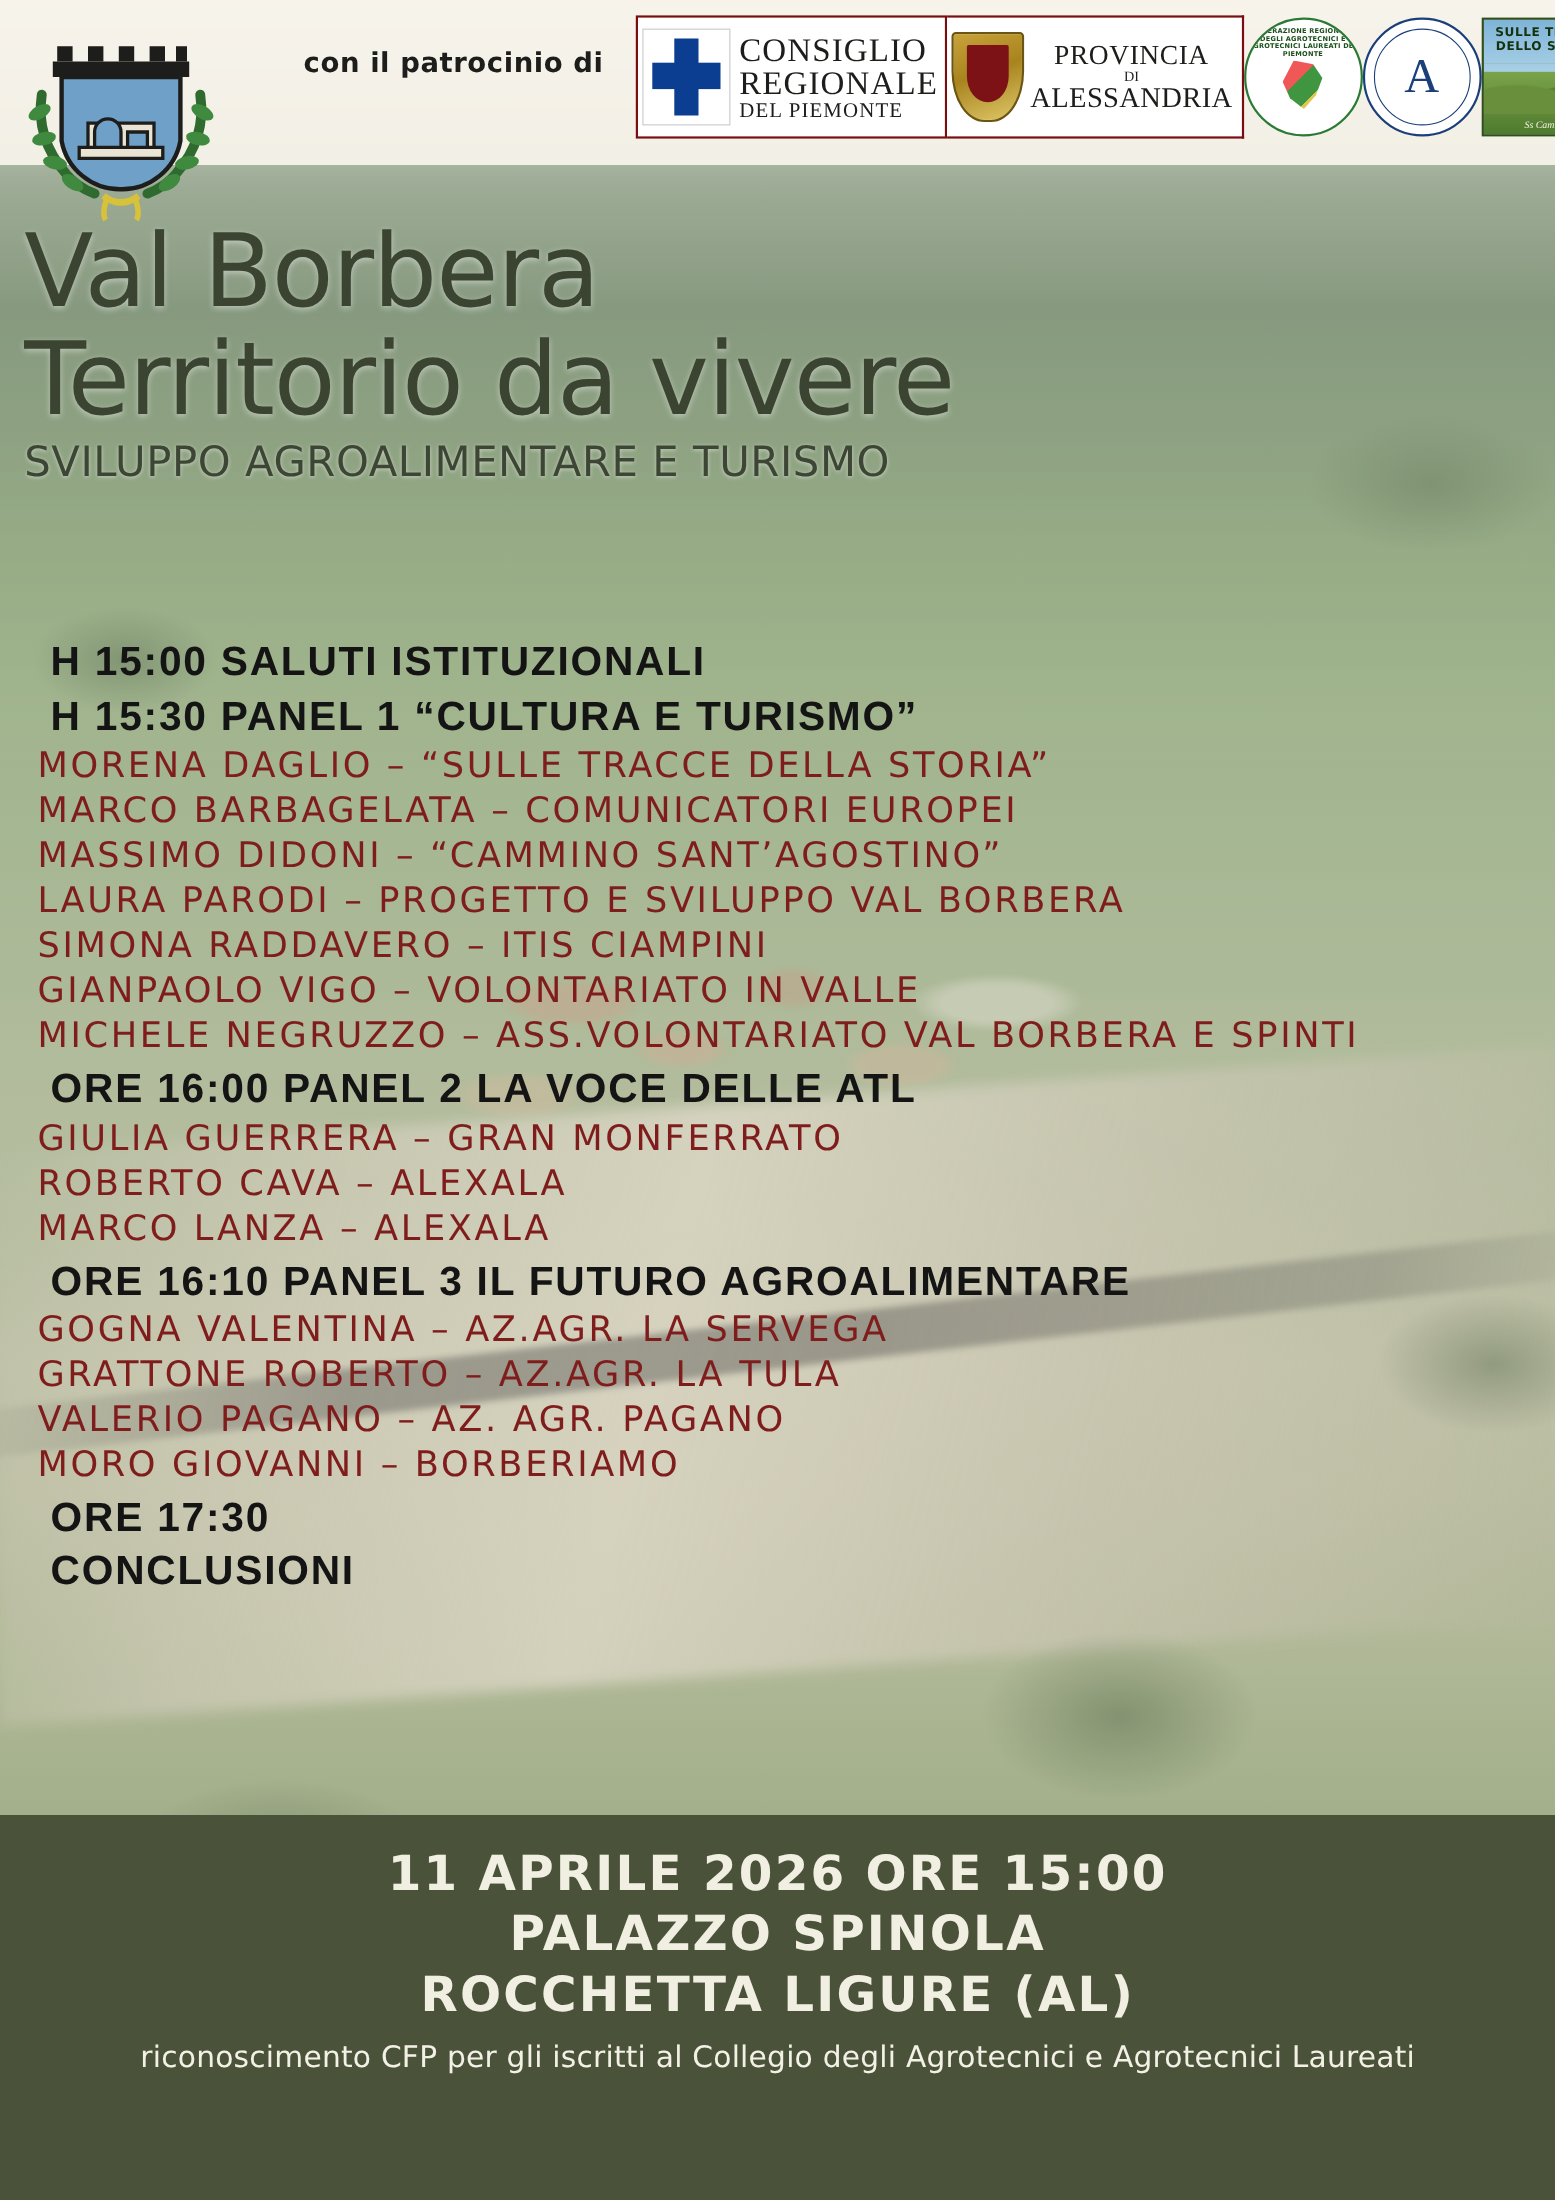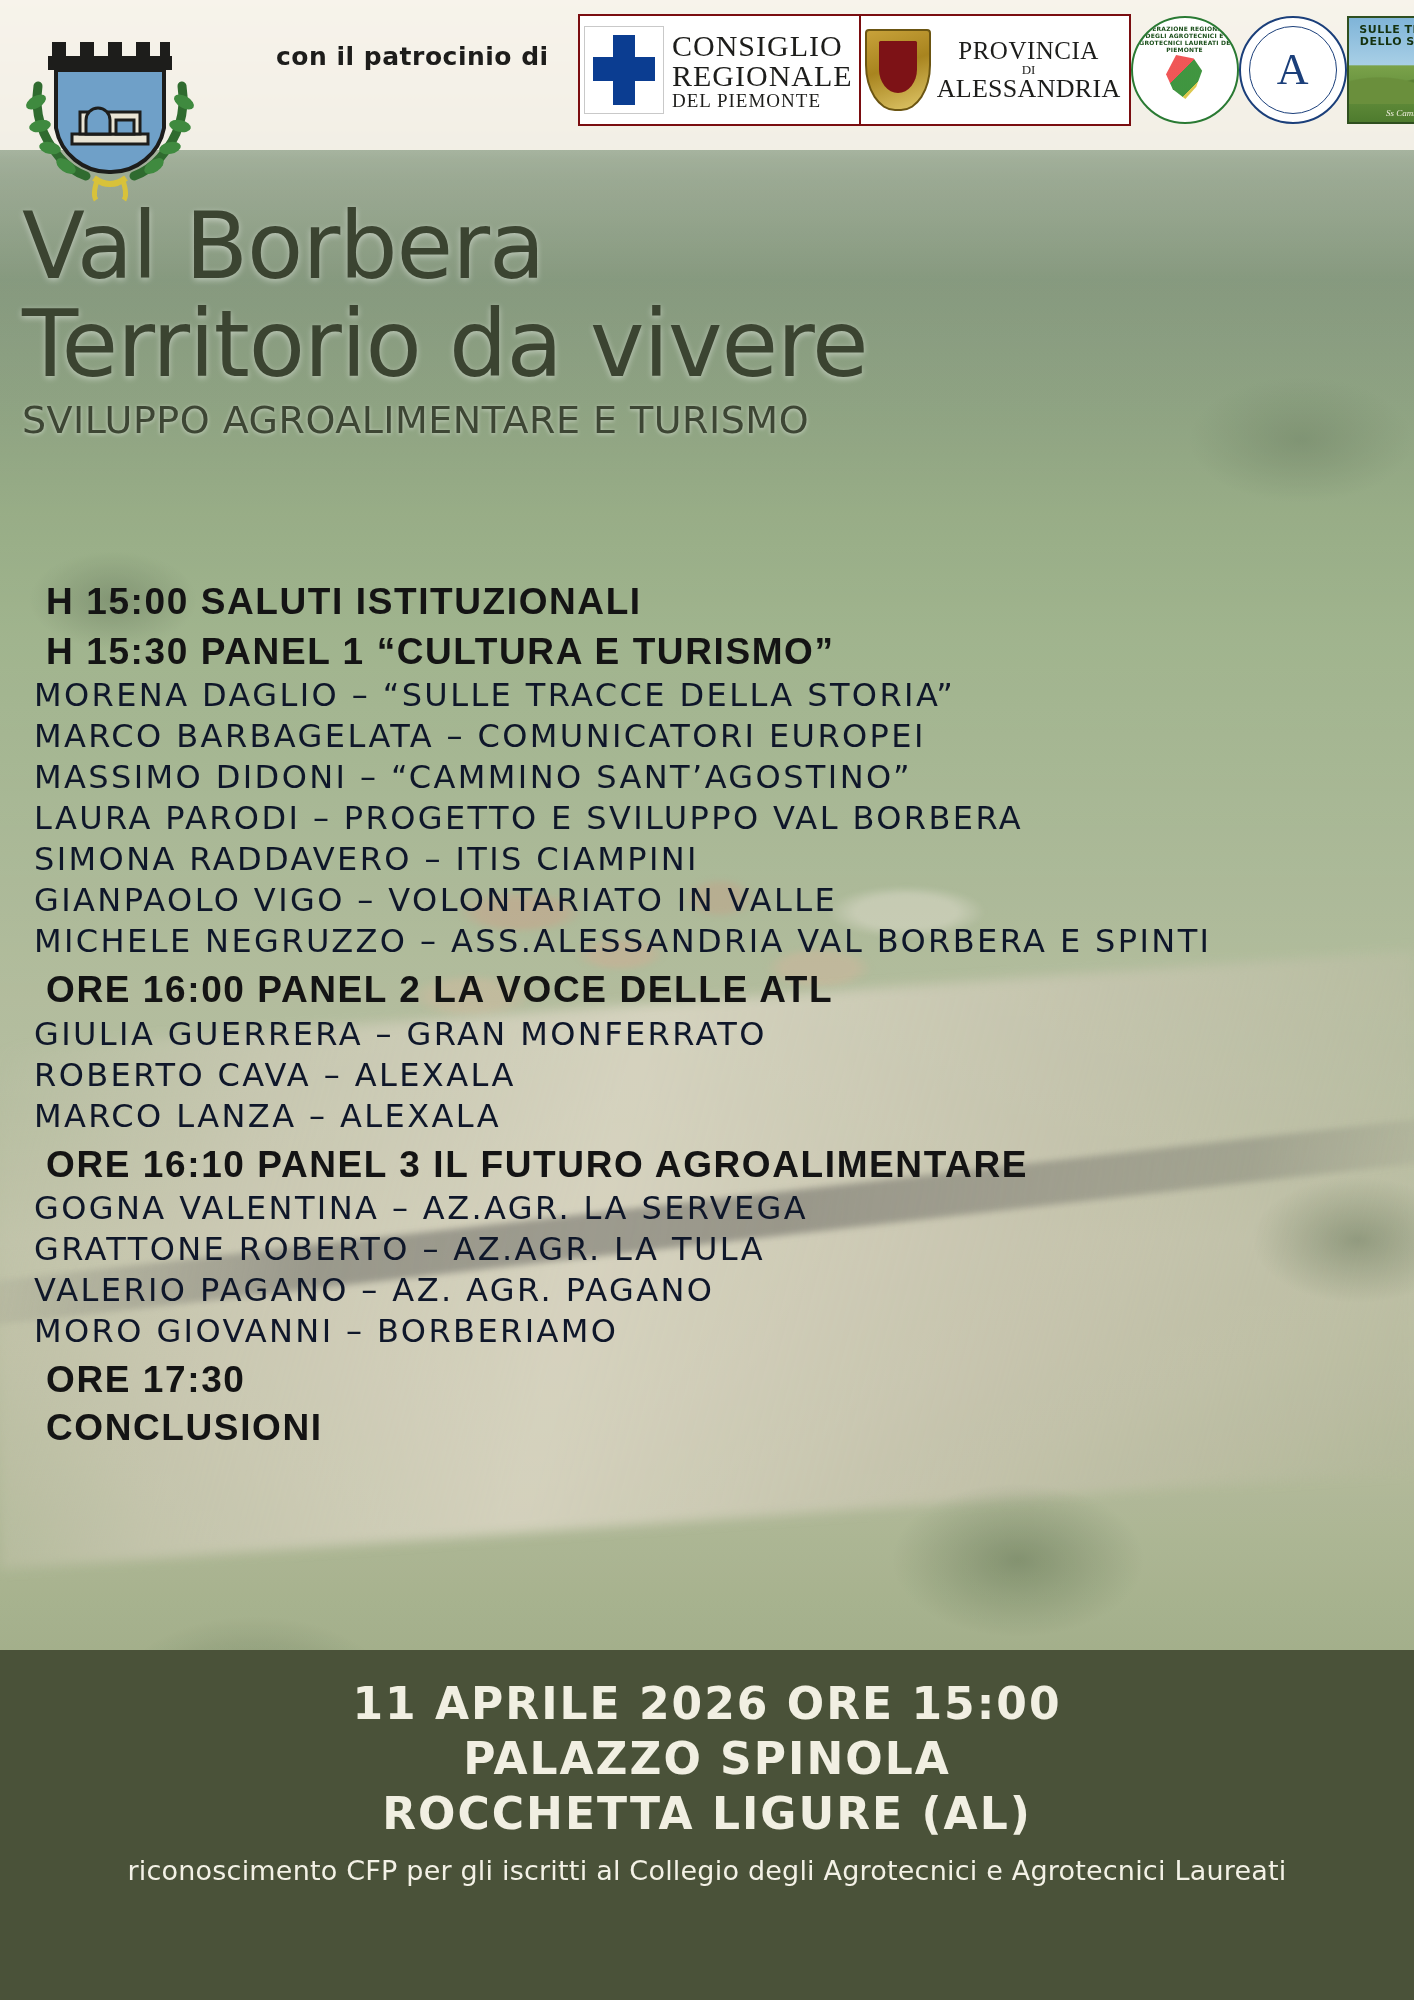--- a/index.html
+++ b/index.html
@@ -316,21 +316,21 @@
     letter-spacing: 1.6px;
     color: #141414;
     margin: 0 0 4px 12px;
     line-height: 1.18;
   }
   .ph.tight { margin-top: 2px; }
   .spk {
     font-family: "DejaVu Sans", sans-serif;
     font-size: 32px;
     letter-spacing: 2.4px;
-    color: #0f172a;
+    color: #7f1d1d;
     line-height: 1.28;
     margin: 0;
   }
   .group { margin-bottom: 6px; }
   .group-head { margin-bottom: 2px; }
 
   
   .footer {
     position: absolute;
     left: 0; right: 0; bottom: 0;
@@ -453,21 +453,21 @@
     </div>
 
     <div class="group">
       <div class="ph group-head">H 15:30 PANEL 1 “CULTURA E TURISMO”</div>
       <div class="spk">MORENA DAGLIO – “SULLE TRACCE DELLA STORIA”</div>
       <div class="spk">MARCO BARBAGELATA – COMUNICATORI EUROPEI</div>
       <div class="spk">MASSIMO DIDONI – “CAMMINO SANT’AGOSTINO”</div>
       <div class="spk">LAURA PARODI – PROGETTO E SVILUPPO VAL BORBERA</div>
       <div class="spk">SIMONA RADDAVERO – ITIS CIAMPINI</div>
       <div class="spk">GIANPAOLO VIGO – VOLONTARIATO IN VALLE</div>
-      <div class="spk">MICHELE NEGRUZZO – ASS.ALESSANDRIA VAL BORBERA E SPINTI</div>
+      <div class="spk">MICHELE NEGRUZZO – ASS.VOLONTARIATO VAL BORBERA E SPINTI</div>
     </div>
 
     <div class="group">
       <div class="ph group-head">ORE 16:00 PANEL 2 LA VOCE DELLE ATL</div>
       <div class="spk">GIULIA GUERRERA – GRAN MONFERRATO</div>
       <div class="spk">ROBERTO CAVA – ALEXALA</div>
       <div class="spk">MARCO LANZA – ALEXALA</div>
     </div>
 
     <div class="group">

